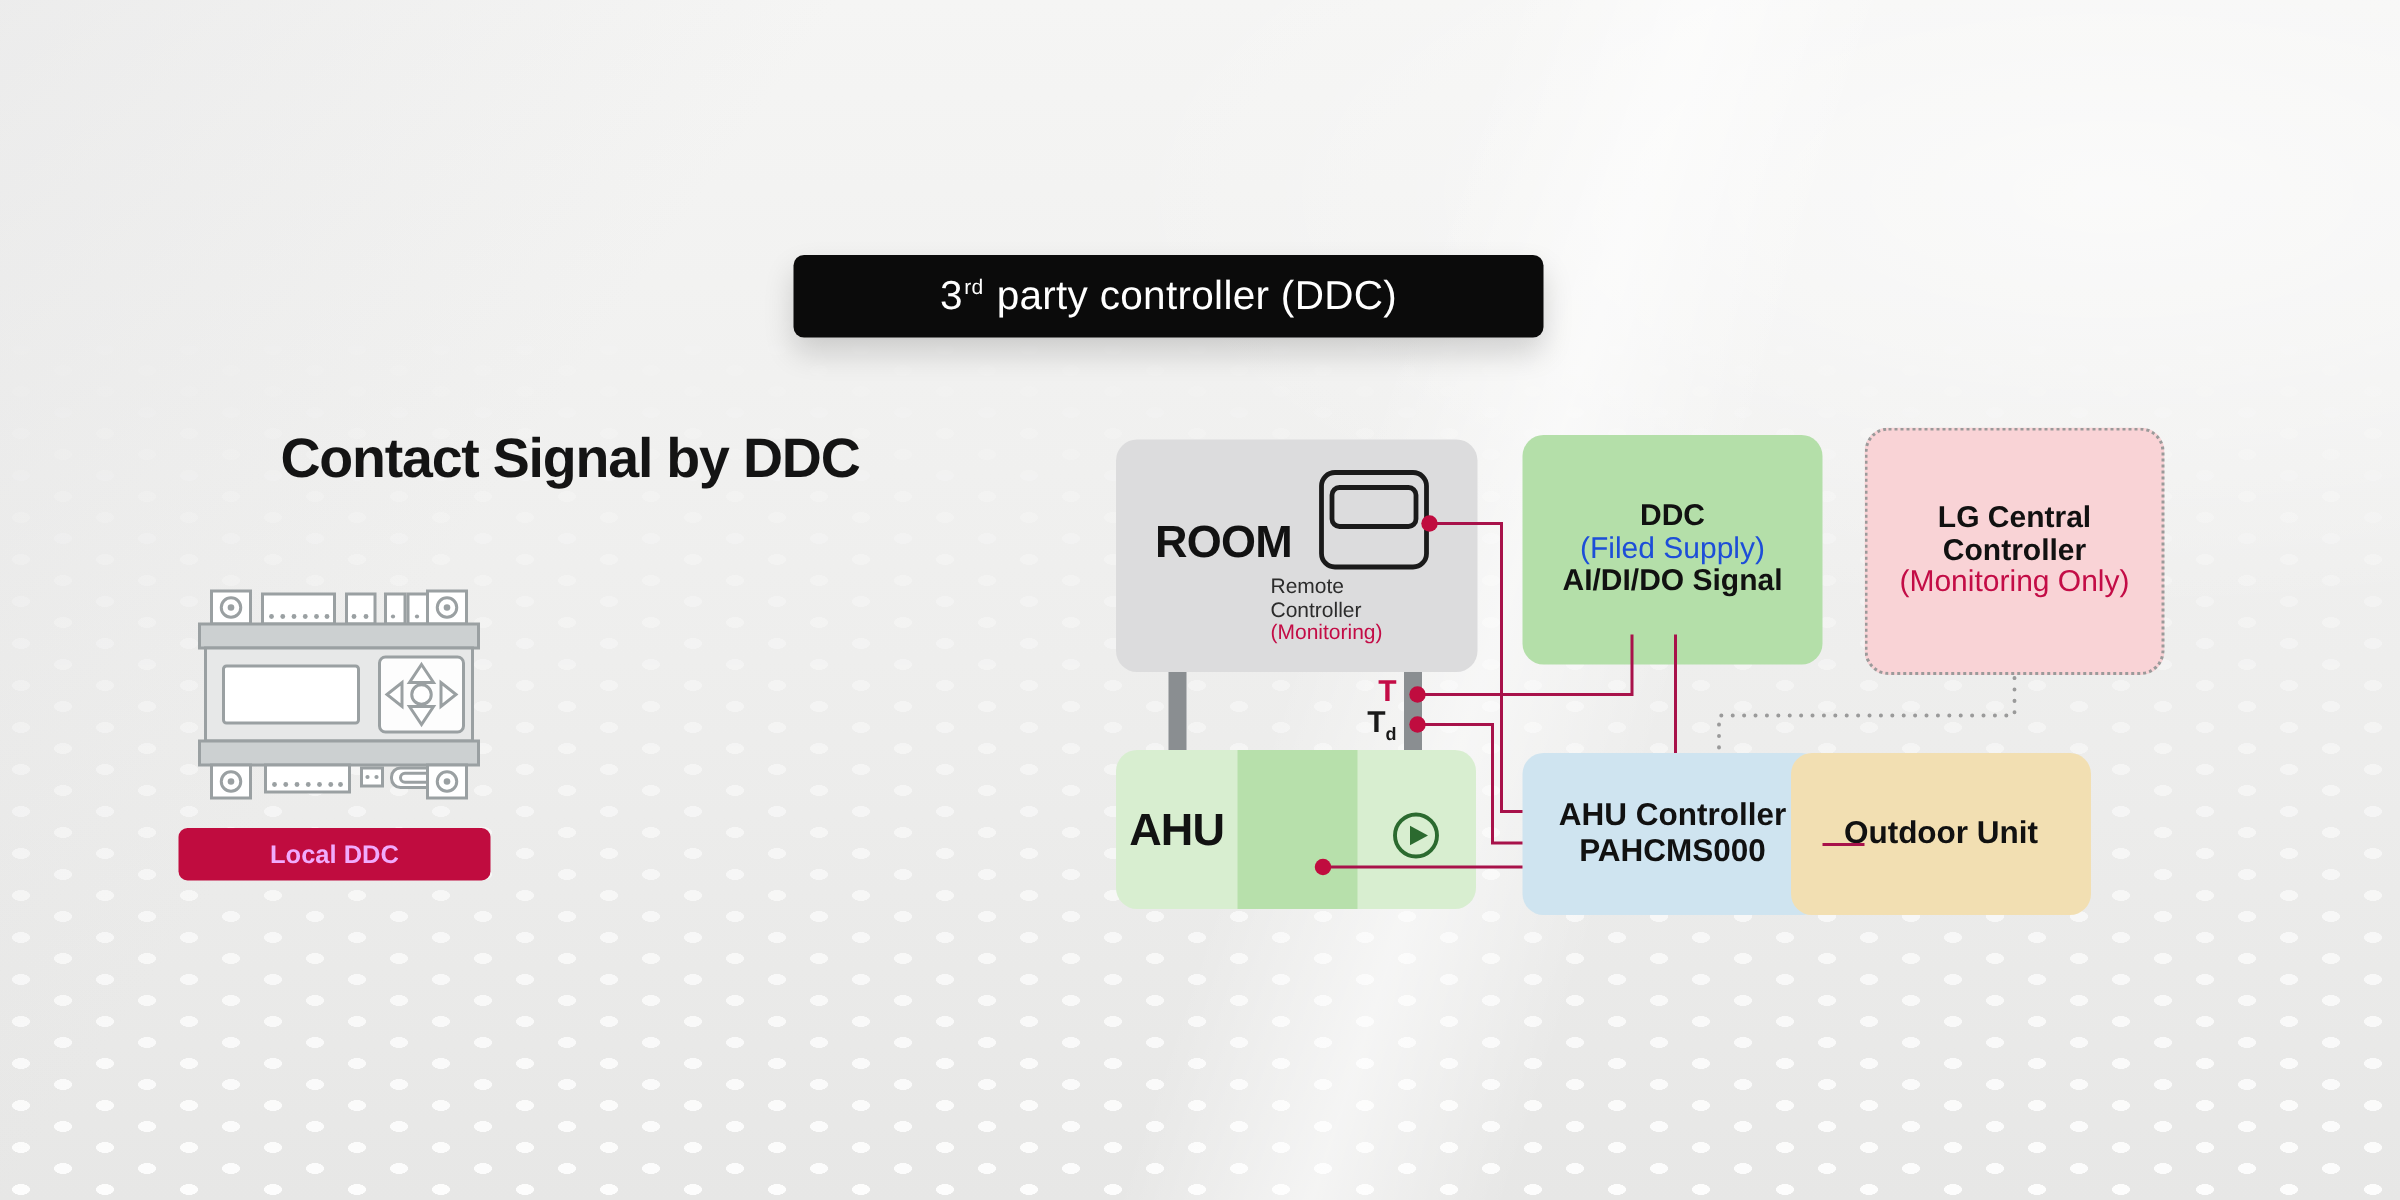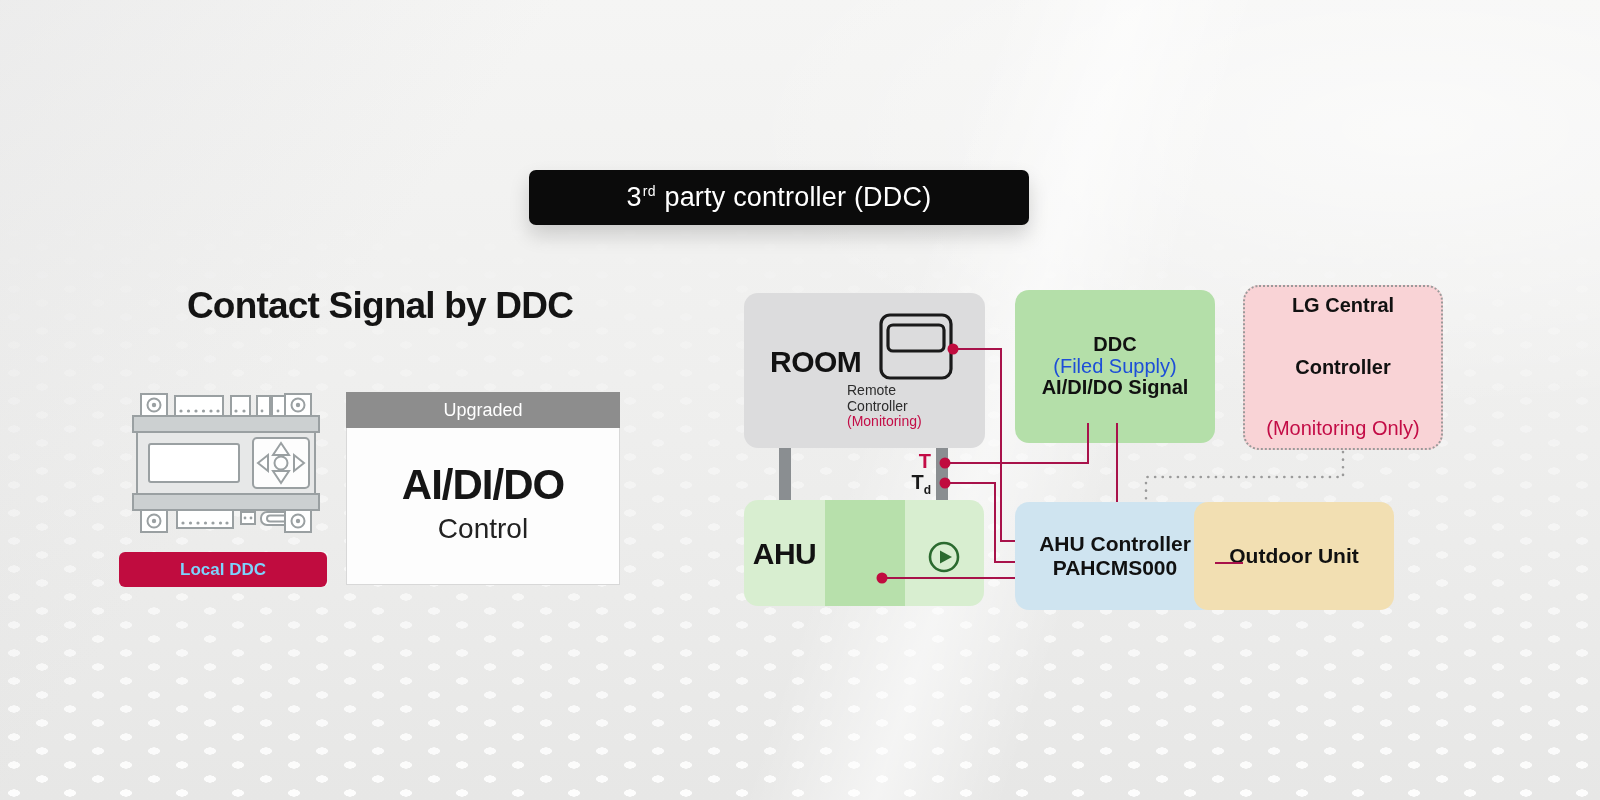--- a/index.html
+++ b/index.html
@@ -28,21 +28,21 @@
   
   .banner{left:529px;top:170px;width:500px;height:55px;border-radius:7px;
     background:var(--banner-black,#0b0b0b);color:#fff;display:flex;align-items:center;justify-content:center;
     font-size:27px;letter-spacing:.2px;z-index:3;box-shadow:0 10px 20px rgba(0,0,0,.16);}
   .banner sup{font-size:.52em;line-height:0;margin:0 1px 0 1px;}
 
   
   .heading{left:150px;top:285px;width:460px;text-align:center;font-size:37px;font-weight:700;
     color:#141414;letter-spacing:-.8px;z-index:3;}
   .local-ddc{left:119px;top:552px;width:208px;height:35px;border-radius:6px;
-    background:var(--local-ddc-red,#c00c3f);color:#7dd3fc;font-size:17px;font-weight:700;
+    background:var(--local-ddc-red,#c00c3f);color:#f0abfc;font-size:17px;font-weight:700;
     display:flex;align-items:center;justify-content:center;z-index:3;}
   .upgraded{left:346px;top:392px;width:274px;height:193px;z-index:3;
     background:#fdfdfd;border:1px solid #d8d8d8;box-sizing:border-box;}
   .upgraded-header{height:36px;background:var(--upgraded-gray,#8d8d8d);color:#fff;font-size:18px;
     display:flex;align-items:center;justify-content:center;margin:-1px -1px 0 -1px;}
   .upgraded-body{height:150px;display:flex;flex-direction:column;align-items:center;justify-content:center;gap:4px;}
   .upgraded-title{font-size:42px;font-weight:700;color:#161616;letter-spacing:-1px;}
   .upgraded-subtitle{font-size:28px;color:#222;}
 
   
@@ -66,21 +66,21 @@
   .coil{position:absolute;left:81px;top:15px;width:80px;text-align:center;font-size:20px;line-height:23px;color:#1c1c1c;}
   .play{position:absolute;left:183px;top:40px;width:34px;height:34px;}
 
   .ddc-box{left:1015px;top:290px;width:200px;height:153px;background:var(--ddc-green,#b4dfa9);
     font-size:20px;line-height:21.5px;color:#111;}
   .ddc-box .b{font-weight:700;}
   .ddc-box .sub{color:#1d4ed8;}
 
   .lg-box{left:1243px;top:285px;width:200px;height:165px;background:var(--lg-pink,#f9d3d6);
     border:2px dotted var(--dotted-gray,#9a9a9a);border-radius:16px;box-sizing:border-box;
-    font-size:20px;line-height:21.5px;color:#111;gap:40px;}
+    font-size:20px;line-height:21.5px;color:#111;}
   .lg-box .b{font-weight:700;}
   .lg-monitoring{color:var(--crimson,#c30c46);}
 
   .controller-box{left:1015px;top:502px;width:200px;height:108px;background:var(--controller-blue,#cfe4f0);
     font-size:21px;line-height:24px;font-weight:700;color:#111;}
   .outdoor-box{left:1194px;top:502px;width:200px;height:108px;background:var(--outdoor-tan,#f2dfb2);
     font-size:21px;font-weight:700;color:#111;}
 
   .overlay{position:absolute;left:0;top:0;z-index:6;pointer-events:none;}
   .overlay path{fill:none;stroke-width:2px;}
@@ -162,27 +162,20 @@
       <rect x="130" y="122" width="34" height="13" rx="6" fill="#ffffff"></rect>
       <rect x="136" y="125.5" width="22" height="6" rx="3" fill="#ffffff"></rect>
       <rect x="154" y="120" width="26" height="22" fill="#ffffff"></rect>
       <circle cx="167" cy="131" r="6.5" fill="#ffffff"></circle>
       <circle cx="167" cy="131" r="2.2" fill="#9aa0a2" stroke="none"></circle>
     </g>
   </svg>
 
   <div class="abs local-ddc">Local DDC</div>
 
-  <div class="abs upgraded">
-    <div class="upgraded-header">Upgraded</div>
-    <div class="upgraded-body">
-      <div class="upgraded-title">AI/DI/DO</div>
-      <div class="upgraded-subtitle">Control</div>
-    </div>
-  </div>
 
   <div class="pipe" style="left:779px;"></div>
   <div class="pipe" style="left:936px;"></div>
 
   <div class="box room">
     <div class="room-label">ROOM</div>
     <svg class="abs" style="left:135px;top:20px;" width="74" height="67" viewBox="0 0 74 67">
       <rect x="2" y="2" width="70" height="63" rx="9" fill="none" stroke="#1a1a1a" stroke-width="3.2"></rect>
       <rect x="9" y="12" width="56" height="26" rx="5" fill="none" stroke="#1a1a1a" stroke-width="3.2"></rect>
     </svg>

